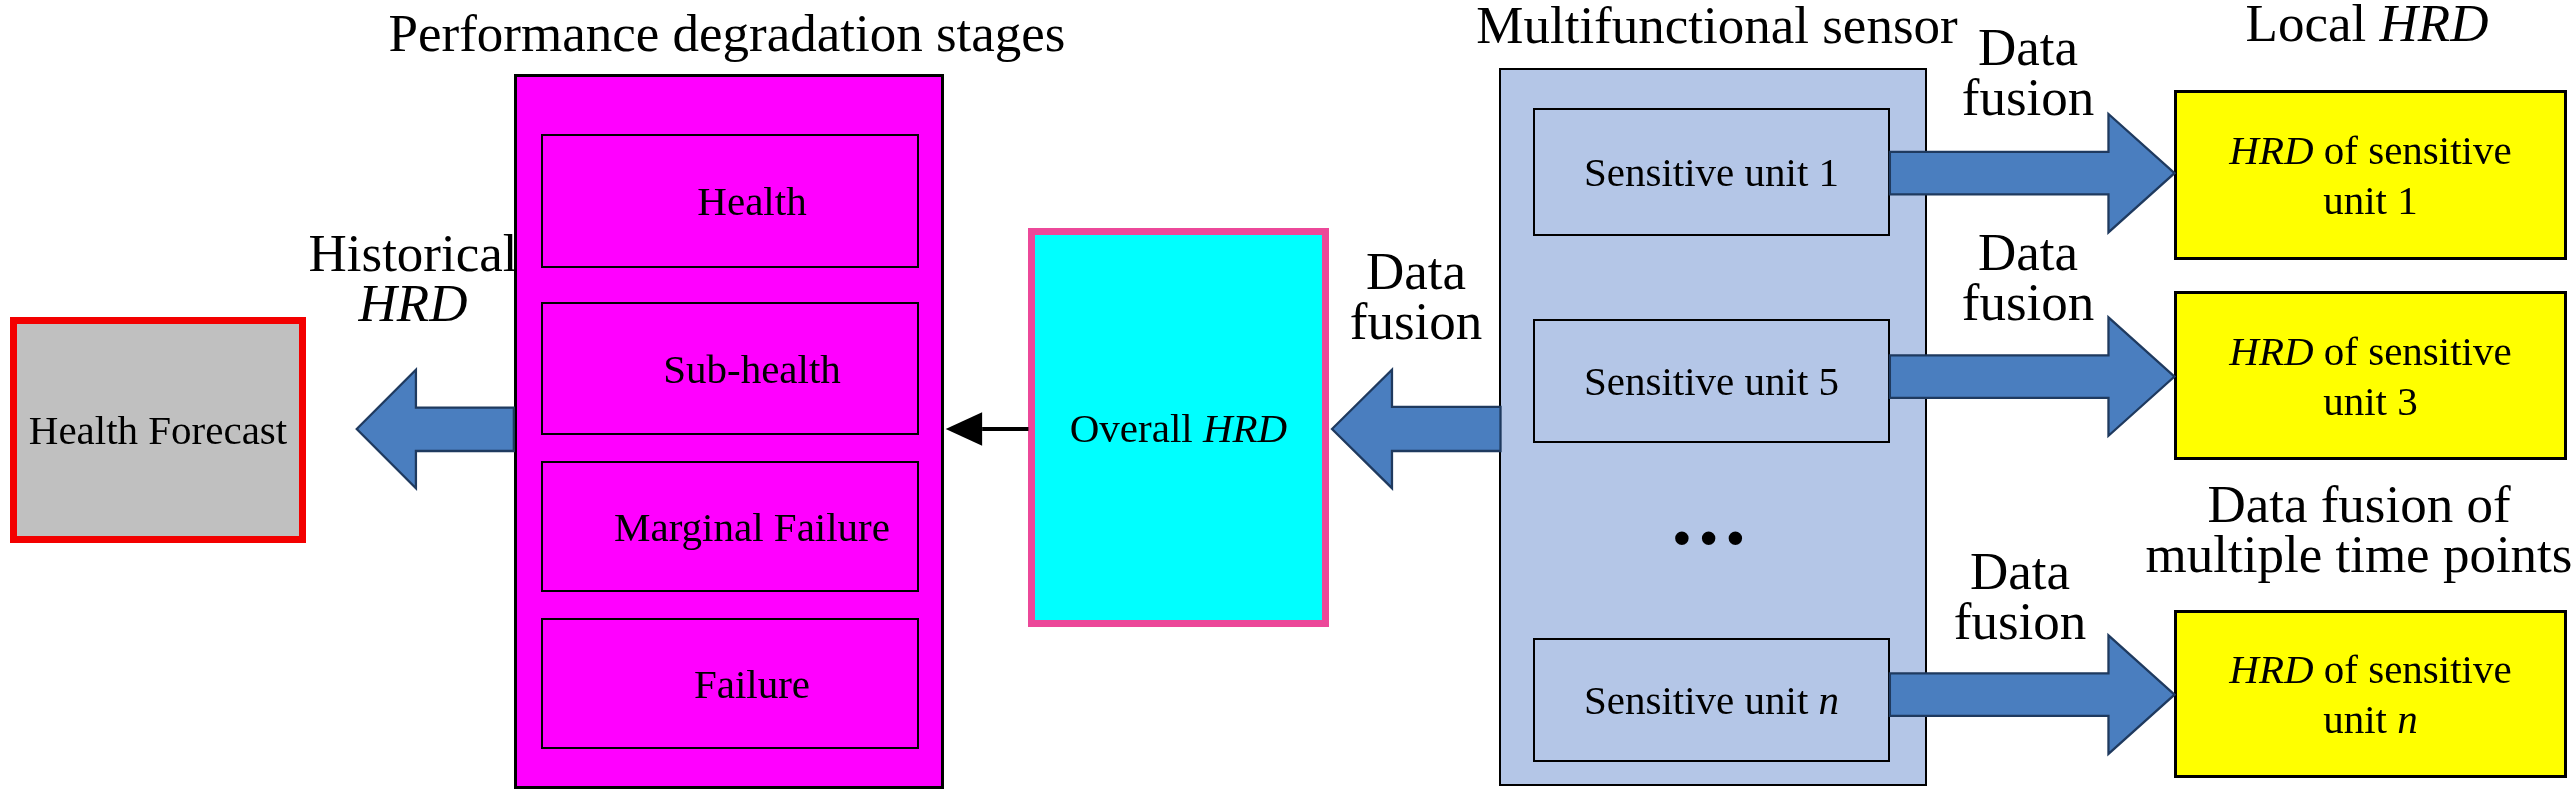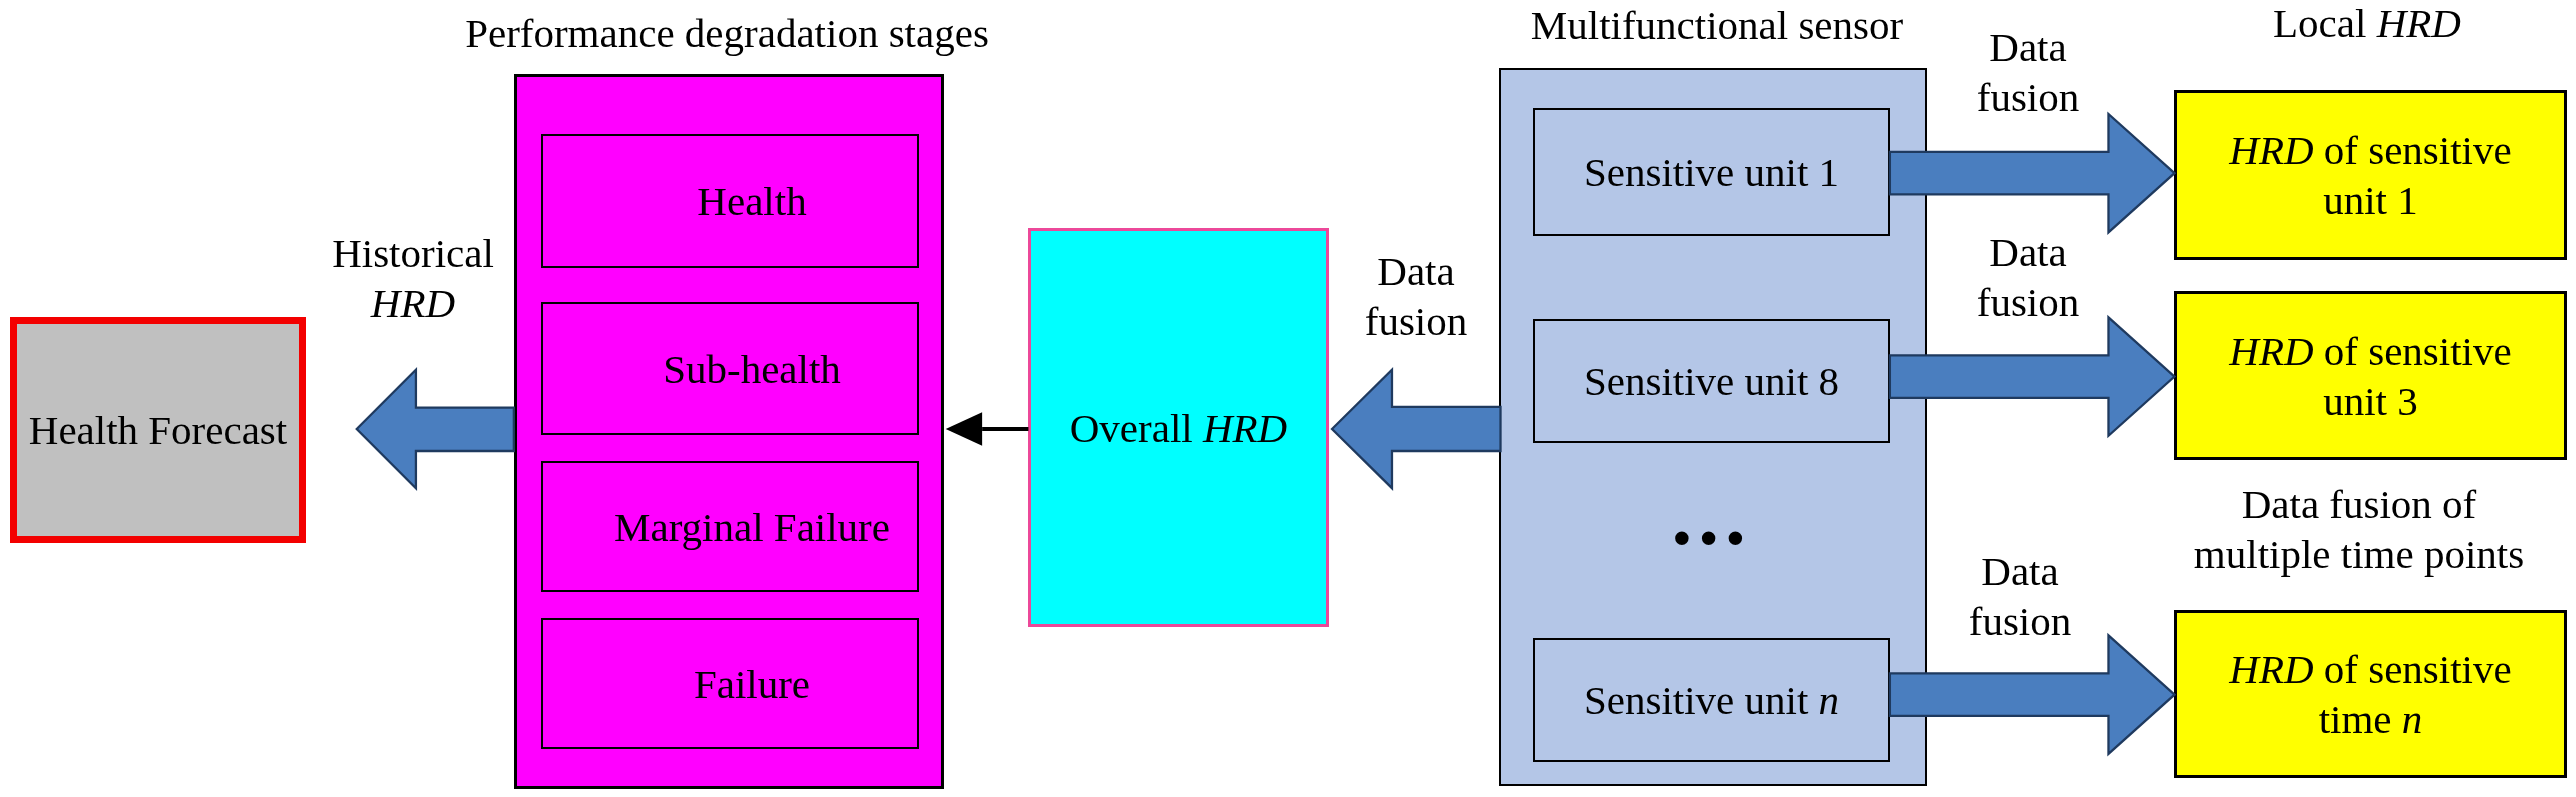--- a/index.html
+++ b/index.html
@@ -18,41 +18,41 @@
     align-items:center;
     justify-content:center;
     text-align:center;
     font-size:41px;
     line-height:50px;
   }
   .label{
     position:absolute;
     transform:translate(-50%,-50%);
     text-align:center;
-    font-size:41px;
+    font-size:53px;
     line-height:50px;
     white-space:nowrap;
   }
   .it{font-style:italic;}
   .forecast{
     background:var(--gray);
     border:7.6px solid var(--red_border);
   }
   .magenta-outer{
     background:var(--magenta);
     border:3px solid #000;
   }
   .stage{
     background:var(--magenta);
     border:2.3px solid #000;
     padding-left:44px;
   }
   .cyanbox{
     background:var(--cyan);
-    border:3px solid #ec4899;
+    border:7px solid #ec4899;
   }
   .sensor-outer{
     background:var(--sensor);
     border:2.3px solid #000;
   }
   .unit{
     background:var(--sensor);
     border:2.3px solid #000;
   }
   .yellowbox{
@@ -119,21 +119,21 @@
   <div class="box sensor-outer" style="left:1499px;top:68px;width:428px;height:718px;"></div>
   <div class="label" style="left:1717px;top:25px;">Multifunctional sensor</div>
 
   <div class="box unit" style="left:1533px;top:108px;width:357px;height:128px;">
       <div>
         <div><span>Sensitive unit 1</span></div>
       </div>
     </div>
   <div class="box unit" style="left:1533px;top:319px;width:357px;height:124px;">
       <div>
-        <div><span>Sensitive unit 8</span></div>
+        <div><span>Sensitive unit 5</span></div>
       </div>
     </div>
   <div class="ellipsis" style="left:1651px;top:478px;width:121px;height:83px;">...</div>
   <div class="box unit" style="left:1533px;top:638px;width:357px;height:124px;">
       <div>
         <div><span>Sensitive unit </span><span class="it">n</span></div>
       </div>
     </div>
 
   <div class="label" style="left:2028px;top:72px;">
@@ -176,21 +176,21 @@
     </div>
   <div class="box yellowbox" style="left:2174px;top:291px;width:393px;height:169px;">
       <div>
         <div><span class="it">HRD</span><span> of sensitive</span></div>
         <div><span>unit 3</span></div>
       </div>
     </div>
   <div class="box yellowbox" style="left:2174px;top:610px;width:393px;height:168px;">
       <div>
         <div><span class="it">HRD</span><span> of sensitive</span></div>
-        <div><span>time </span><span class="it">n</span></div>
+        <div><span>unit </span><span class="it">n</span></div>
       </div>
     </div>
 
   <svg id="arrow-overlay" viewBox="0 0 3394 1051">
 
     <polygon class="big-arrow" points="470,565 548,487 548,537 677,537 677,594 548,594 548,643"></polygon>
 
     <line class="thin-arrow-line" x1="1355" y1="565" x2="1294" y2="565"></line>
     <polygon class="thin-arrow-head" points="1294,543 1246,565 1294,587"></polygon>
 

